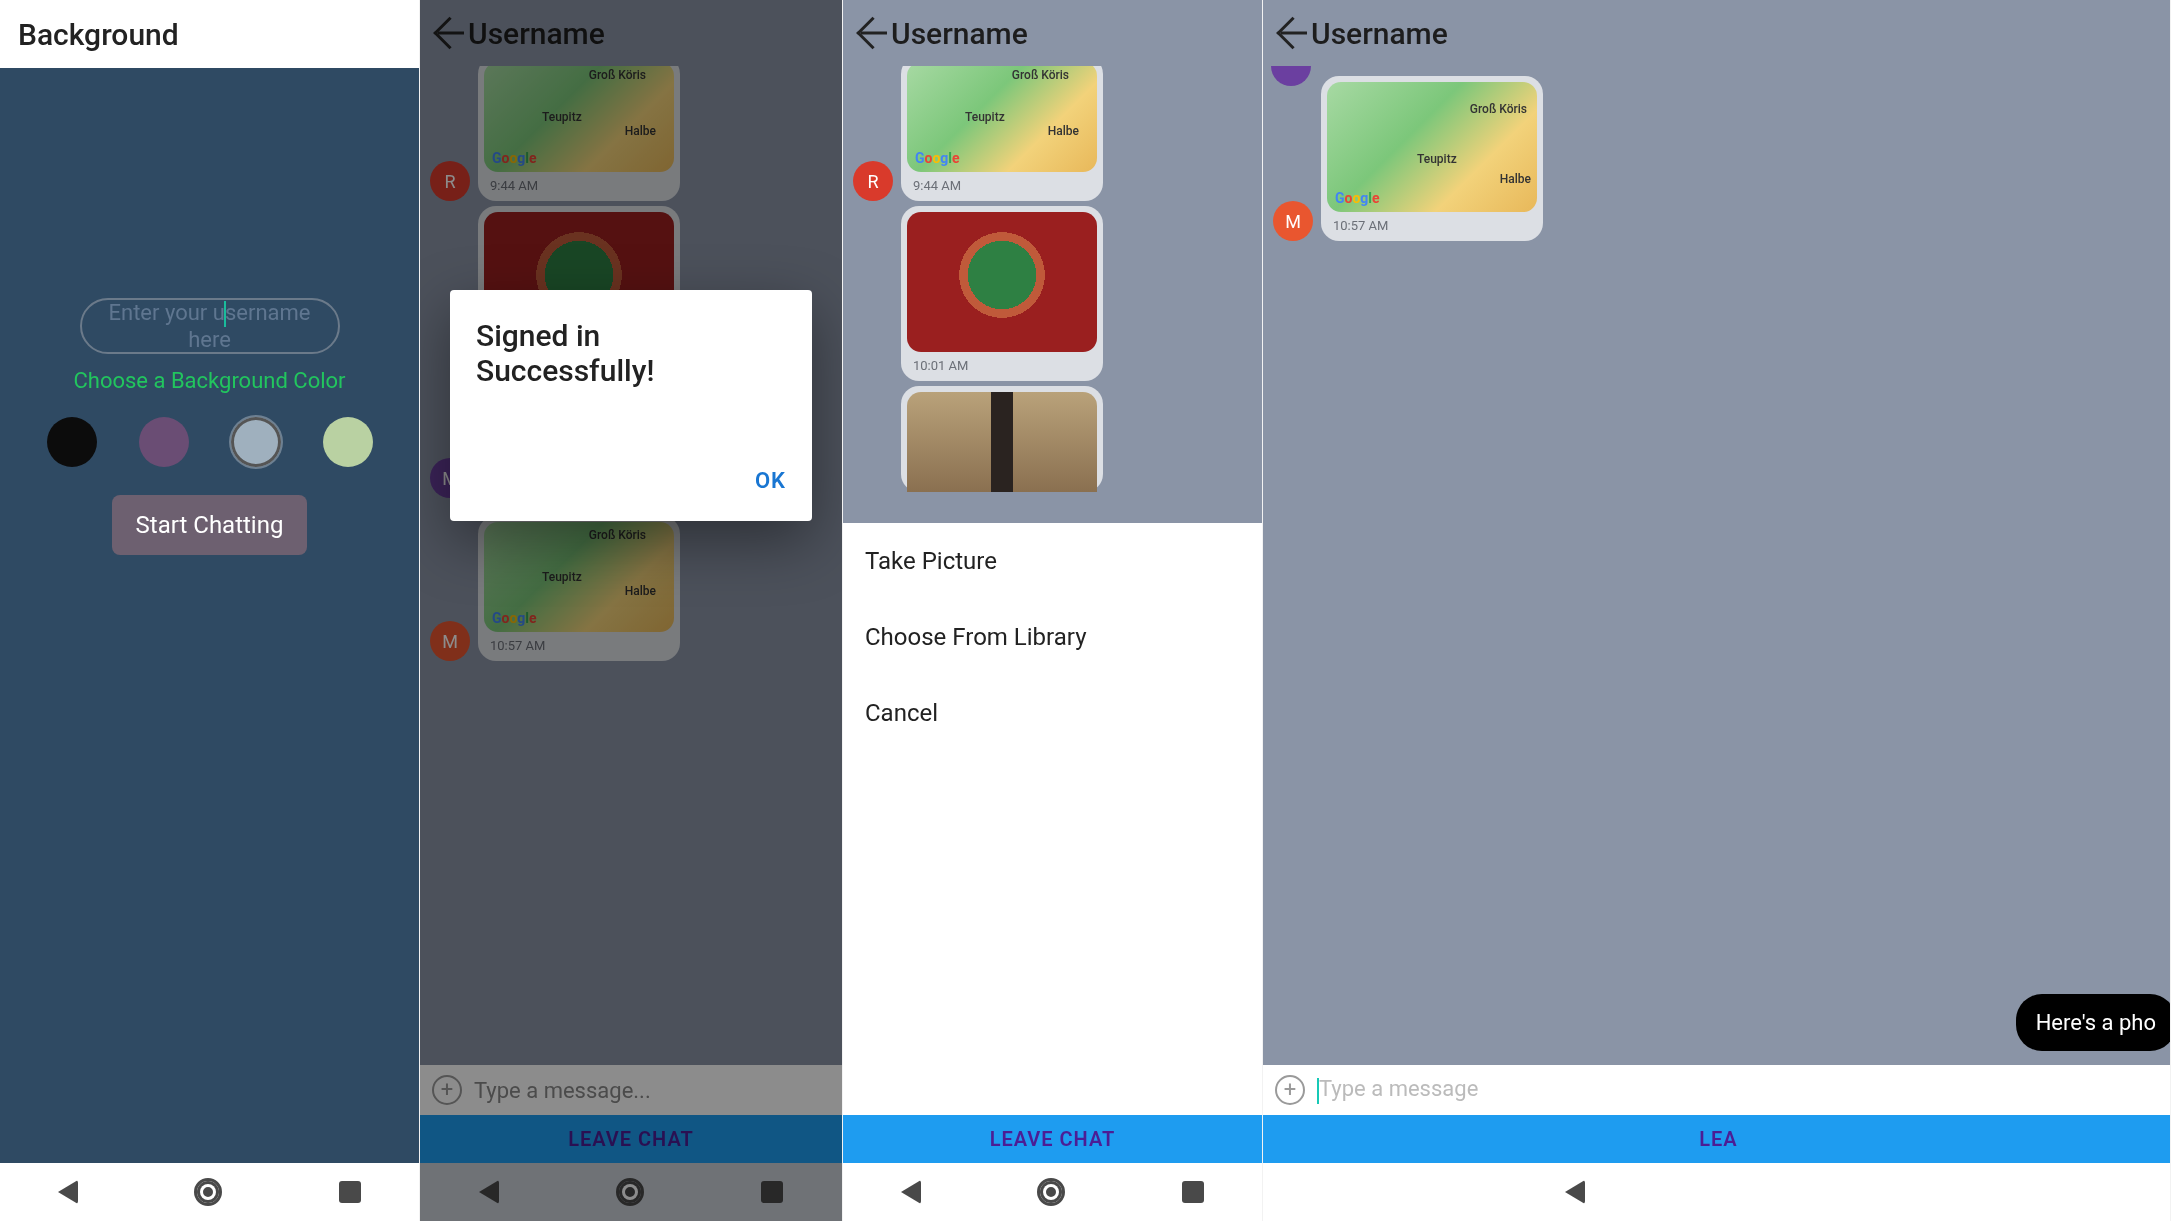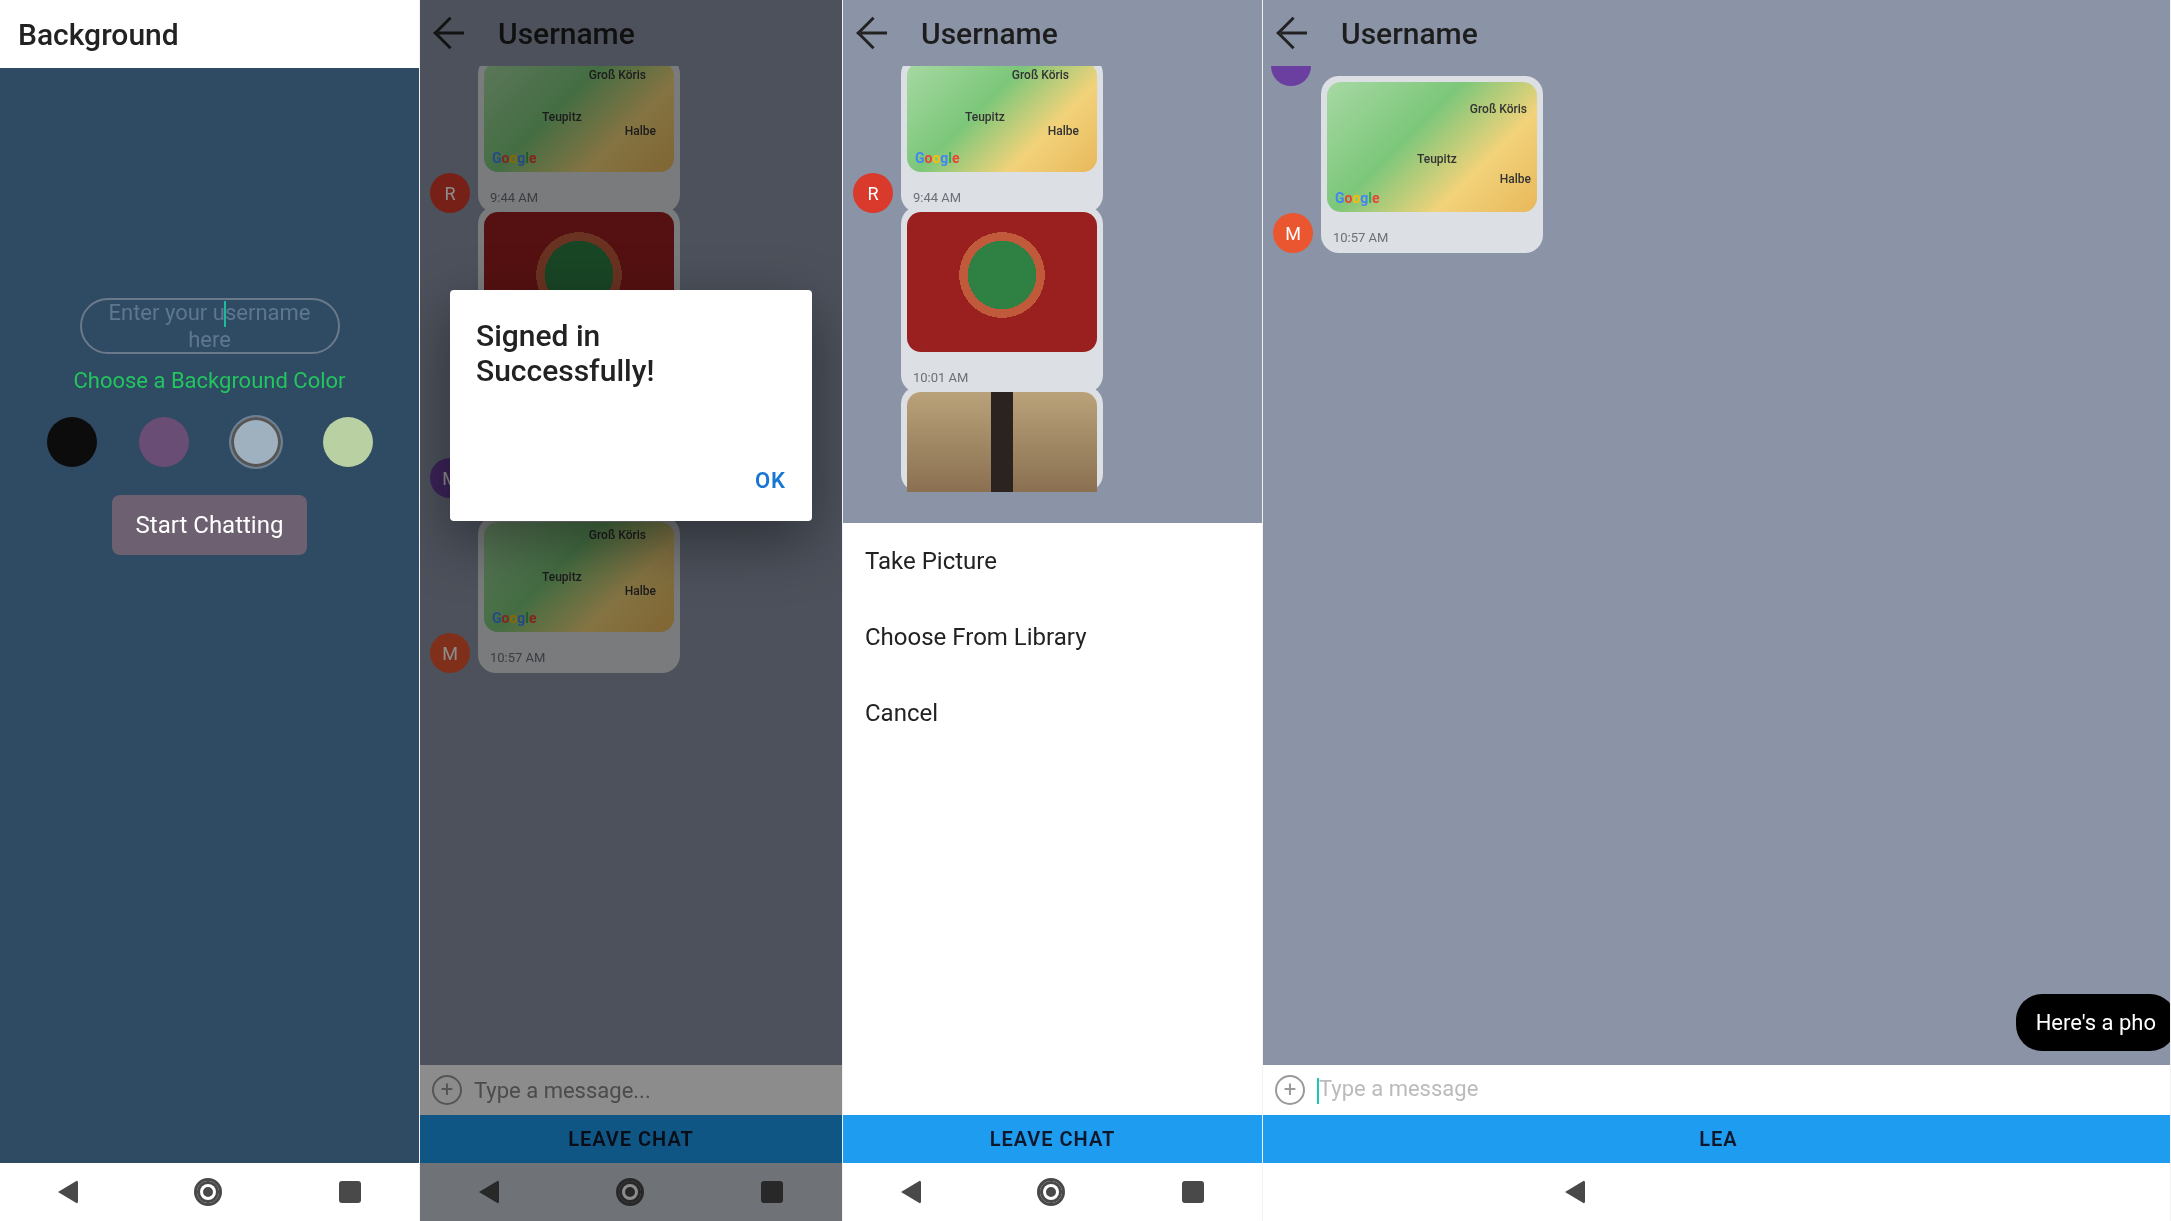--- a/index.html
+++ b/index.html
@@ -142,21 +142,20 @@
     border-radius: 8px;
   }
 
   
   .chat-header {
     height: 66px;
     background: #8a94a6;
     display: flex;
     align-items: center;
     padding: 0 14px;
-    gap: 30px;
   }
   .chat-header.dim { filter: brightness(0.55); }
   .back-arrow {
     width: 34px; height: 34px;
     position: relative;
   }
   .back-arrow::before {
     content:"";
     position:absolute;
     top:50%; left:4px;
@@ -186,21 +185,21 @@
     background: #8a94a6;
     overflow: hidden;
   }
   .chat-body.dim { filter: brightness(0.55); }
 
   .leave-bar {
     position:absolute;
     left:0; right:0;
     height:48px;
     background:#1e9cf0;
-    color:#0f172a;
+    color:#4c1d95;
     font-size:20px;
     font-weight:600;
     letter-spacing:1px;
     display:flex;
     align-items:center;
     justify-content:center;
   }
   .input-row {
     position:absolute;
     left:0; right:0;
@@ -226,21 +225,21 @@
   }
   .av-r{background:#d93a2b;}
   .av-m{background:#e9562f;}
   .av-p{background:#6b3fa0;}
   .bubble {
     background:#dcdfe4;
     border-radius:18px;
     padding:6px;
     display:flex;
     flex-direction:column;
-    gap:16px;
+    gap:4px;
   }
   .bubble-img {
     width:190px;height:110px;border-radius:14px;
     background:linear-gradient(135deg,#a7d9a3 0%,#7cc77a 40%,#f2d27a 70%,#e8b85a 100%);
     position:relative;
     overflow:hidden;
   }
   .map-label{position:absolute;font-size:12px;color:#333;font-weight:500;}
   .google-logo{position:absolute;left:8px;bottom:6px;font-size:14px;font-weight:700;}
   .google-logo .g1{color:#4285F4;} .google-logo .g2{color:#EA4335;}

